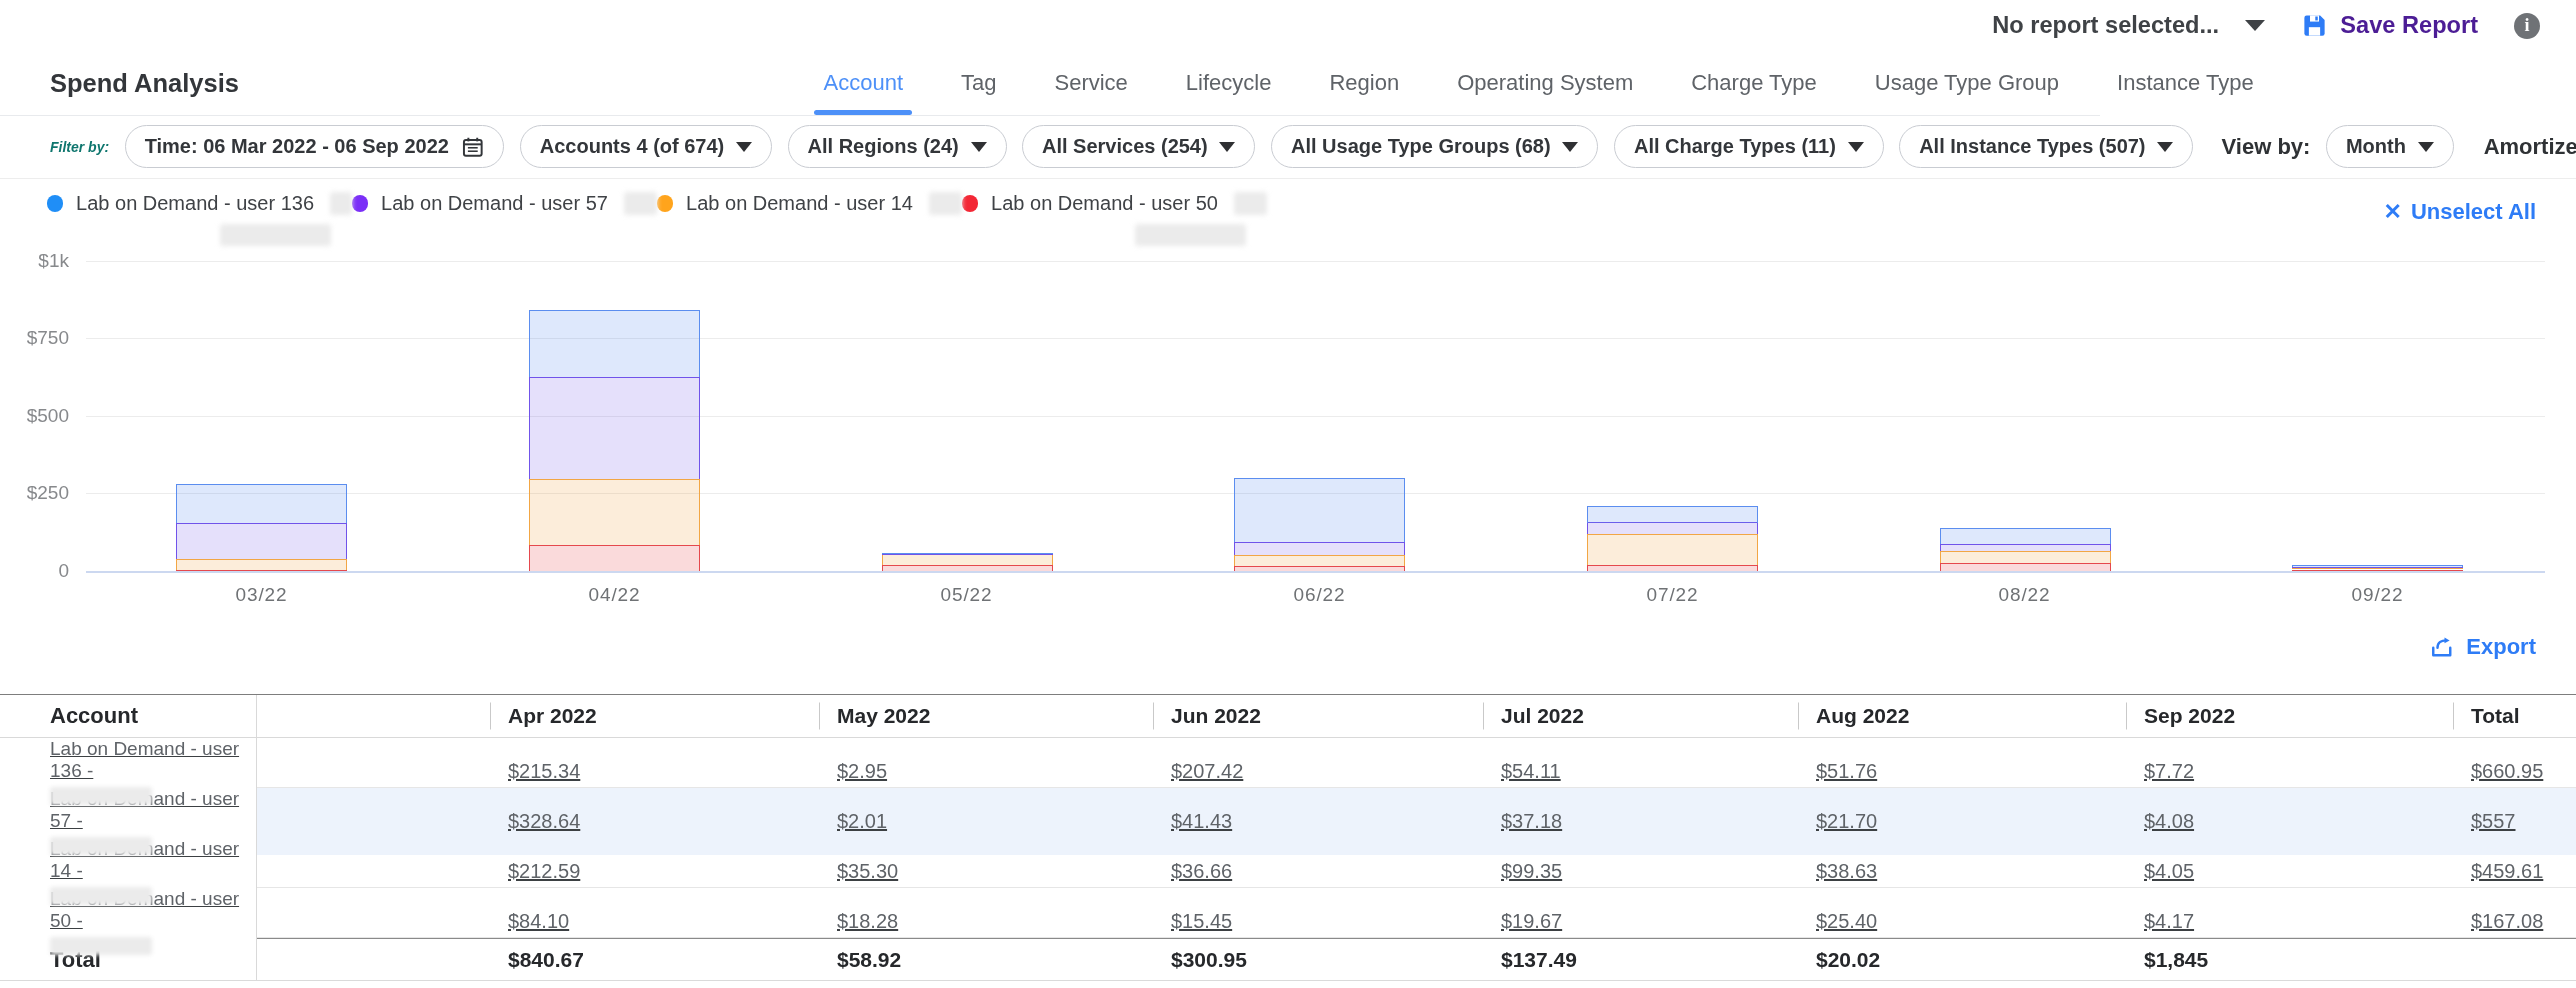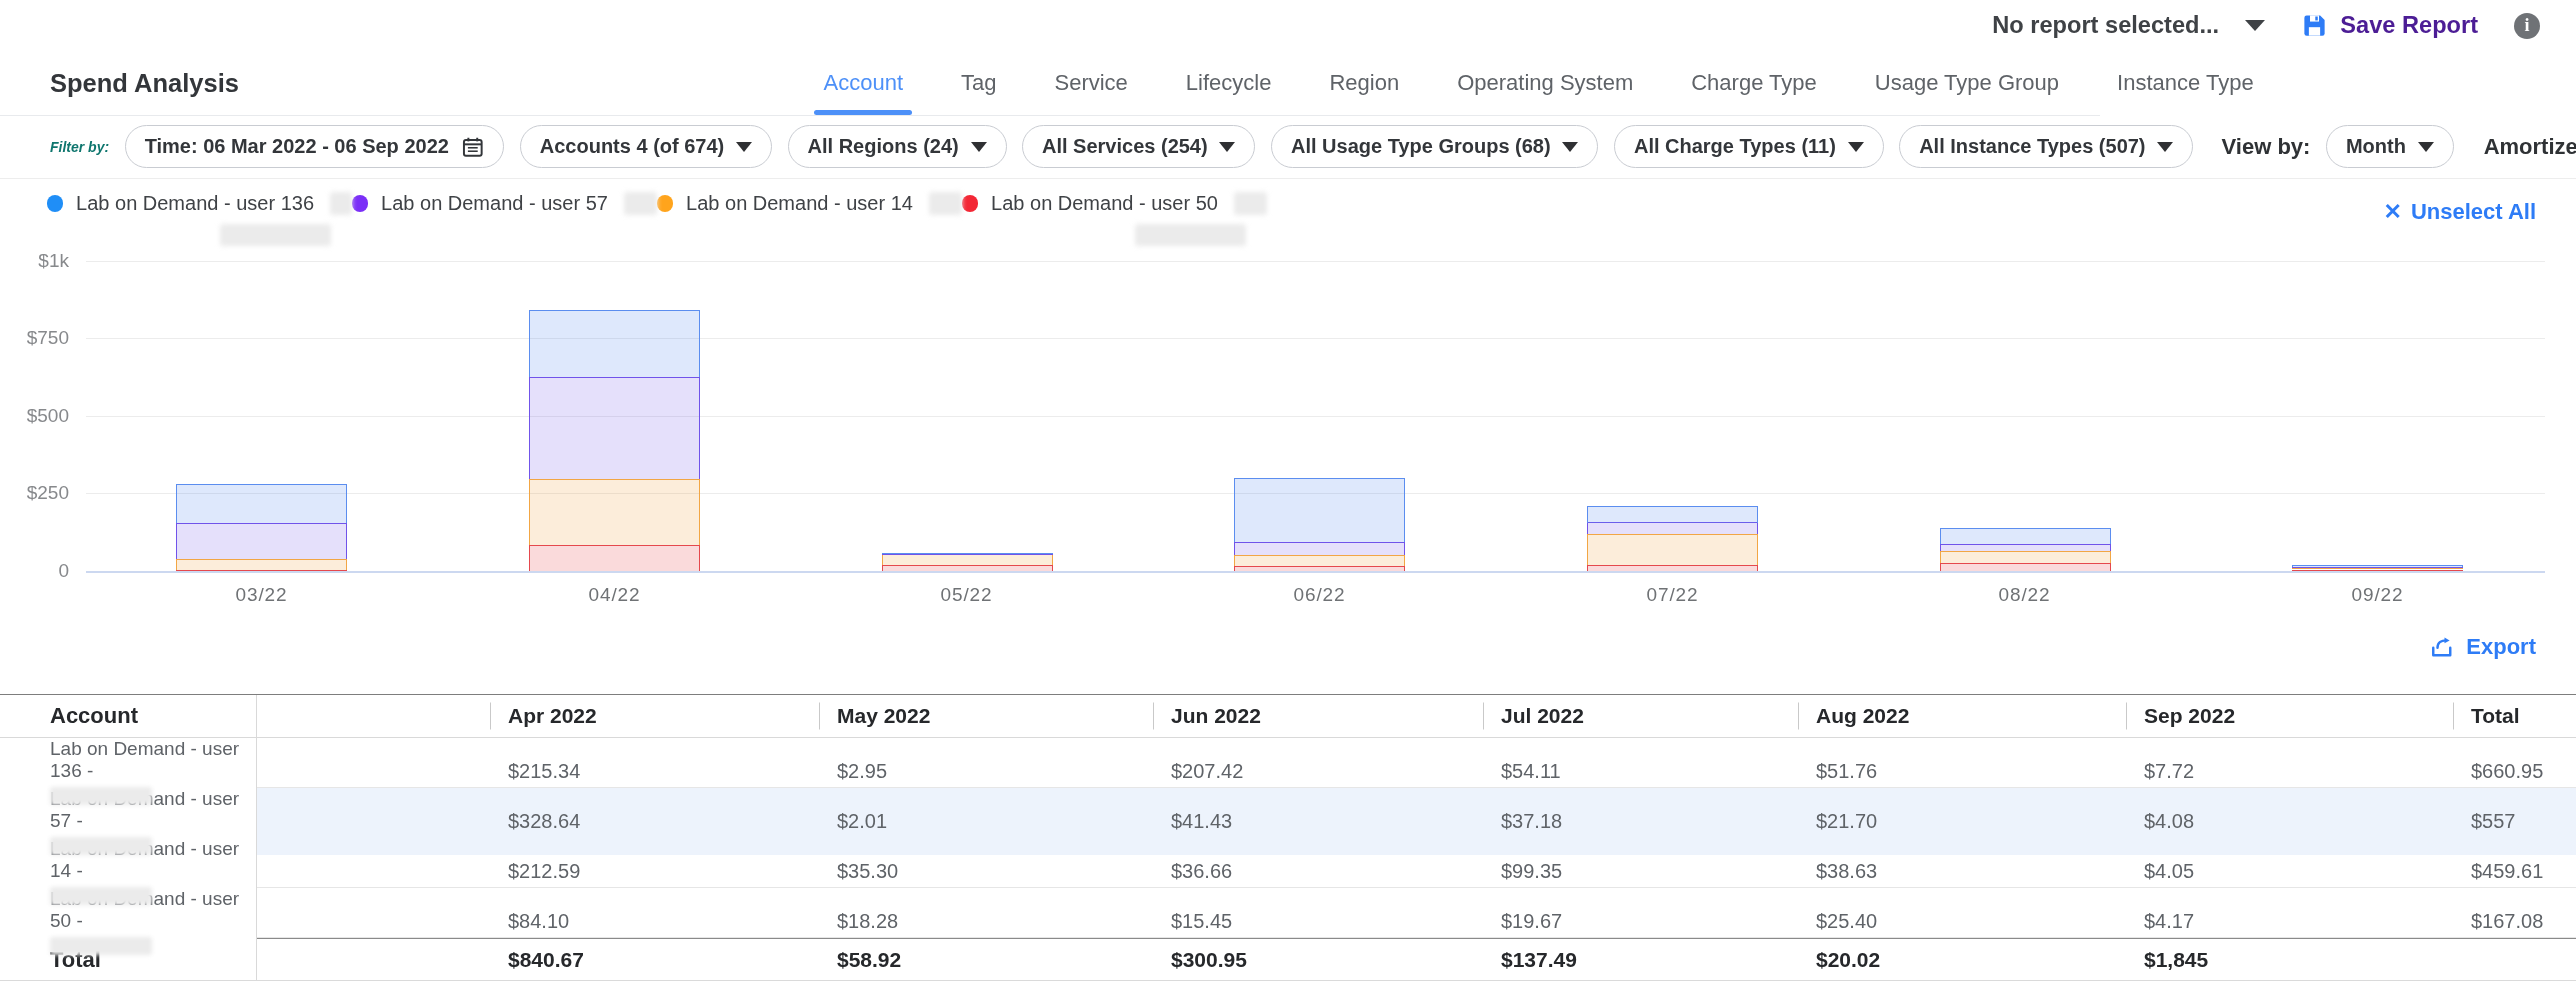--- a/index.html
+++ b/index.html
@@ -62,21 +62,21 @@
   
   .spend-table { position:absolute; top:694px; left:0; width:2576px;
     --cols:257px 233px 329px 334px 330px 315px 328px 327px 123px; }
   .t-header { display:grid; grid-template-columns:var(--cols); height:44px; align-items:center;
     border-top:1.8px solid #7d7d7d; border-bottom:0.9px solid #d9d9d9; }
   .th-acct { height:100%; display:flex; align-items:center; padding-left:50px; border-right:0.9px solid #d9d9d9;
     font-size:22px; font-weight:bold; color:#26282b; }
   .th { position:relative; height:100%; display:flex; align-items:center; padding-left:18px;
     font-size:21px; font-weight:bold; color:#26282b; }
   .th::before { content:""; position:absolute; left:0; top:50%; transform:translateY(-50%); width:0.9px; height:27px; background:#c9c9c9; }
-  .t-row { display:grid; grid-template-columns:var(--cols); height:50px; border-bottom:0.9px solid #e6e6e6; }
+  .t-row { display:grid; grid-template-columns:var(--cols); height:50px; border-bottom:0.9px solid #e6e6e6;text-decoration:underline; }
   .cell { display:flex; align-items:center; padding-left:18px; font-size:20px; color:#5f6368; }
   .cell.hl { background:#edf3fc; }
   .acct-cell { display:flex; flex-direction:column; justify-content:center; align-items:flex-start; gap:4.5px;
     padding-left:50px; border-right:0.9px solid #d9d9d9; font-size:19px; color:#5f6368; background:#fff; }
   .t-total { display:grid; grid-template-columns:var(--cols); height:43px; align-items:stretch;
     border-top:1.8px solid #8a8a8a; border-bottom:0.9px solid #dadada; }
   .total-lbl { display:flex; align-items:center; padding-left:50px; border-right:0.9px solid #d9d9d9;
     font-size:22px; font-weight:bold; color:#26282b; }
   .total-val { display:flex; align-items:center; padding-left:18px; font-size:21px; font-weight:bold; color:#26282b; }
   svg { display:block; }

